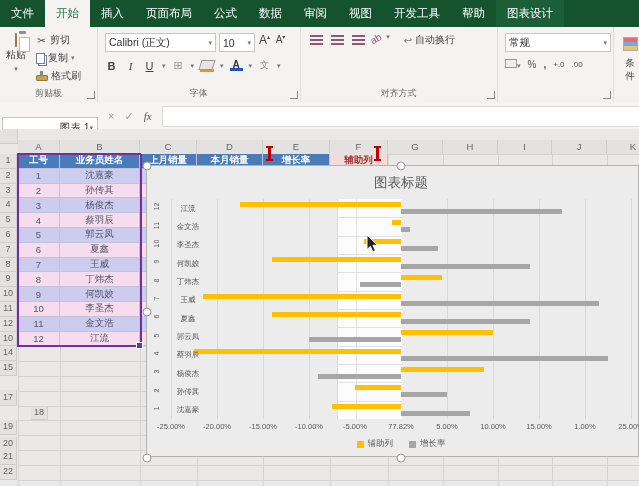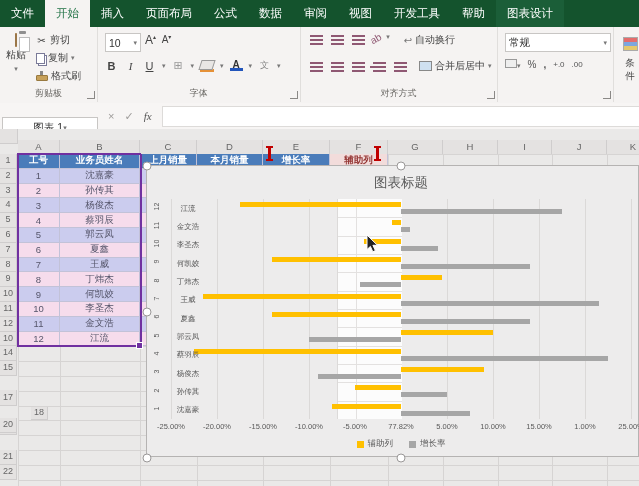--- a/index.html
+++ b/index.html
@@ -31,21 +31,21 @@
   .brush-ic:before{content:"";position:absolute;left:3px;top:-5px;width:3px;height:4px;background:#888;}
   
   .combo{display:inline-flex;align-items:center;justify-content:space-between;background:#fff;
          border:1px solid #c8c6c4;height:17px;padding:0 3px;font-size:10.5px;color:#333;}
   .fbtn{display:inline-block;min-width:13px;text-align:center;font-size:11px;color:#444;}
   .cbar{display:block;height:3px;margin-top:-1px;}
   .al-ic{display:inline-block;width:13px;height:2px;background:#8f5873;box-shadow:0 4px 0 #8f5873,0 8px 0 #8f5873;margin:2px 2px 8px 2px;}
   .cond-ic{display:inline-block;width:13px;height:12px;background:linear-gradient(#e46c6c 33%,#7ca6de 33%,#7ca6de 66%,#e4c86c 66%);border:1px solid #aaa;}
   
   #fbar{position:absolute;left:0;top:103px;width:639px;height:26px;background:#f7f5f4;border-bottom:1px solid #cfcdcb;display:flex;align-items:center;}
-  #namebox{width:86px;height:19px;background:#fff;border:1px solid #c8c6c4;margin-left:2px;display:flex;align-items:center;justify-content:center;padding:0 4px;font-size:10.5px;color:#333;margin-top:23px;}
+  #namebox{width:86px;height:19px;background:#fff;border:1px solid #c8c6c4;margin-left:2px;display:flex;align-items:center;justify-content:flex-end;padding:0 4px;font-size:10.5px;color:#333;margin-top:23px;}
   .fx-btns{display:flex;align-items:center;gap:10px;padding:0 10px;color:#9d9b99;font-size:11px;border-right:0;}
   #fxfield{flex:1;height:19px;background:#fff;border:1px solid #dddbd9;border-right:none;}
   
   #sheet{position:absolute;left:0;top:129px;width:639px;height:357px;background:#eae9e8;}
   #colheads{position:absolute;left:0;top:11px;height:15px;width:639px;}
   .ch{position:absolute;top:0;height:14px;background:#e4e2e1;border-right:1px solid #cfcdcd;border-bottom:1px solid #cfcdcd;
       font-size:9.5px;color:#666;text-align:center;line-height:14px;}
   .rh{position:absolute;left:0;width:17px;background:#e4e2e1;border-right:1px solid #cfcdcd;border-bottom:1px solid #cfcdcd;
       font-size:9px;color:#666;text-align:center;}
   .gl-v{position:absolute;width:1px;background:#d6d4d3;}
@@ -118,20 +118,24 @@
           <span class="brush-ic"></span>
           <span>格式刷</span>
         </span>
     </div>
     <div class="glabel">剪贴板</div>
     <div class="launcher"></div>
   </div>
 
   <div class="rgroup" style="left:97px;width:203px;">
     <div style="position:absolute;left:8px;top:6px;display:flex;gap:3px;">
+      <span class="combo" style="width:103px;">
+          <span>Calibri (正文)</span>
+          <span class="drop">▾</span>
+        </span>
       <span class="combo" style="width:28px;">
           <span>10</span>
           <span class="drop">▾</span>
         </span>
       <span class="fbtn" style="font-size:12px;">A<sup style="font-size:6px;">▴</sup></span>
       <span class="fbtn" style="font-size:10px;">A<sup style="font-size:6px;">▾</sup></span>
     </div>
     <div style="position:absolute;left:8px;top:32px;display:flex;align-items:center;gap:6px;">
       <span class="fbtn" style="font-weight:bold;">B</span>
       <span class="fbtn" style="font-style:italic;font-family:'Liberation Serif','DejaVu Serif',serif;">I</span>
@@ -159,32 +163,20 @@
   <div class="rgroup" style="left:300px;width:197px;">
     <div style="position:absolute;left:8px;top:6px;display:flex;gap:4px;">
       <span class="al-ic"></span>
       <span class="al-ic"></span>
       <span class="al-ic"></span>
       <span style="font-size:10px;color:#8f5873;transform:rotate(-30deg);display:inline-block;">ab</span>
       <span class="drop">▾</span>
       <span class="rbtn" style="margin-left:10px;font-size:10px;">
         <span style="color:#777;">↩</span>
         <span>自动换行</span>
-        </span>
-    </div>
-    <div style="position:absolute;left:8px;top:32px;display:flex;gap:4px;align-items:center;">
-      <span class="al-ic"></span>
-      <span class="al-ic"></span>
-      <span class="al-ic"></span>
-      <span class="al-ic" style="box-shadow:0 4px 0 #8f5873,0 8px 0 #8f5873, -3px 4px 0 #8f5873;"></span>
-      <span class="al-ic"></span>
-      <span class="rbtn" style="margin-left:6px;font-size:10px;">
-        <span style="display:inline-block;width:11px;height:8px;border:1px solid #888;background:#cfe0f0;"></span>
-        <span>合并后居中</span>
-        <span class="drop">▾</span>
         </span>
     </div>
     <div class="glabel">对齐方式</div>
     <div class="launcher"></div>
   </div>
 
   <div class="rgroup" style="left:497px;width:116px;">
     <div style="position:absolute;left:8px;top:6px;">
       <span class="combo" style="width:98px;">
           <span>常规</span>
@@ -250,21 +242,21 @@
       <div class="rh" style="top: 158.2px; height: 13.8px; line-height: 13.8px; width: 16px;">10</div>
       <div class="rh" style="top: 173px; height: 13.8px; line-height: 13.8px; width: 16px;">11</div>
       <div class="rh" style="top: 187.8px; height: 13.8px; line-height: 13.8px; width: 16px;">12</div>
       <div class="rh" style="top: 202.6px; height: 13.8px; line-height: 13.8px; width: 16px;">10</div>
       <div class="rh" style="top: 217.4px; height: 13.8px; line-height: 13.8px; width: 16px;">14</div>
       <div class="rh" style="top: 232.2px; height: 13.8px; line-height: 13.8px; width: 16px;">15</div>
       <div class="rh" style="top: 261px; height: 13.8px; line-height: 13.8px; width: 16px;">16</div>
       <div class="rh" style="top: 261.8px; height: 13.8px; line-height: 13.8px; width: 16px;">17</div>
       <div class="rh" style="top: 276.6px; height: 13.8px; line-height: 13.8px; width: 16px; margin-left: 31px;">18</div>
       <div class="rh" style="top: 291.4px; height: 13.8px; line-height: 13.8px; width: 16px;">19</div>
-      <div class="rh" style="top: 289px; height: 13.8px; line-height: 13.8px; width: 16px;">20</div>
+      <div class="rh" style="top: 308px; height: 13.8px; line-height: 13.8px; width: 16px;">20</div>
       <div class="rh" style="top: 321px; height: 13.8px; line-height: 13.8px; width: 16px;">21</div>
       <div class="rh" style="top: 335.8px; height: 13.8px; line-height: 13.8px; width: 16px;">22</div>
     </div>
   <div id="gridlines">
       <div class="gl-v" style="left: 18px; top: 25px; height: 332px;"></div>
       <div class="gl-v" style="left: 60px; top: 25px; height: 332px;"></div>
       <div class="gl-v" style="left: 140px; top: 25px; height: 332px;"></div>
       <div class="gl-v" style="left: 197px; top: 25px; height: 332px;"></div>
       <div class="gl-v" style="left: 263px; top: 25px; height: 332px;"></div>
       <div class="gl-v" style="left: 330px; top: 25px; height: 332px;"></div>

